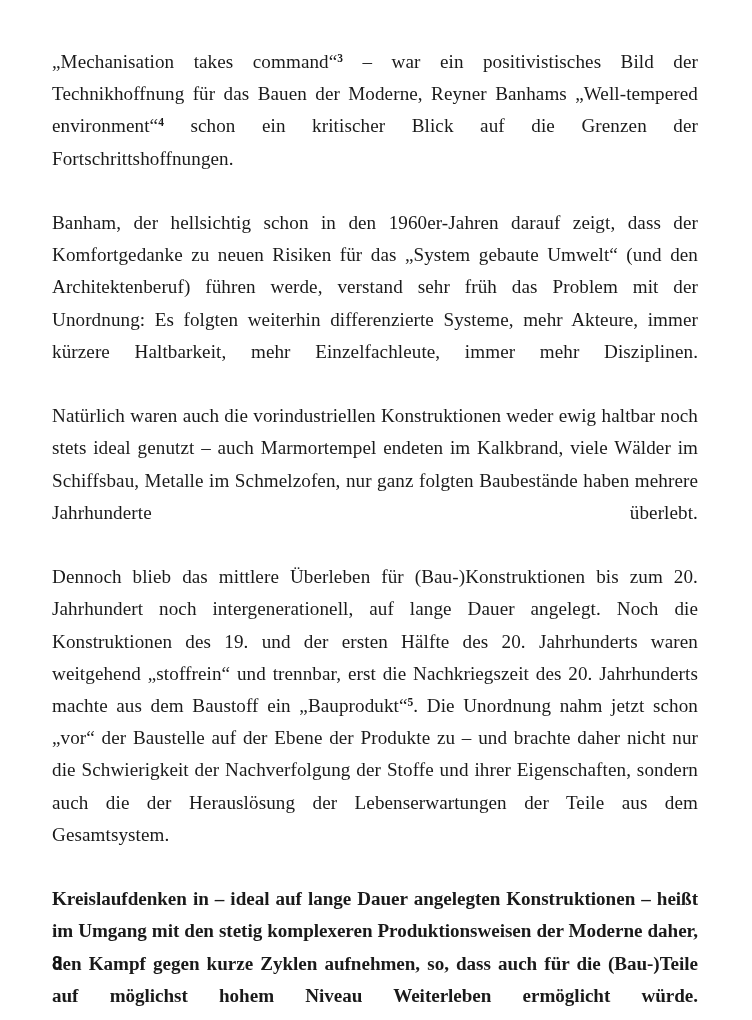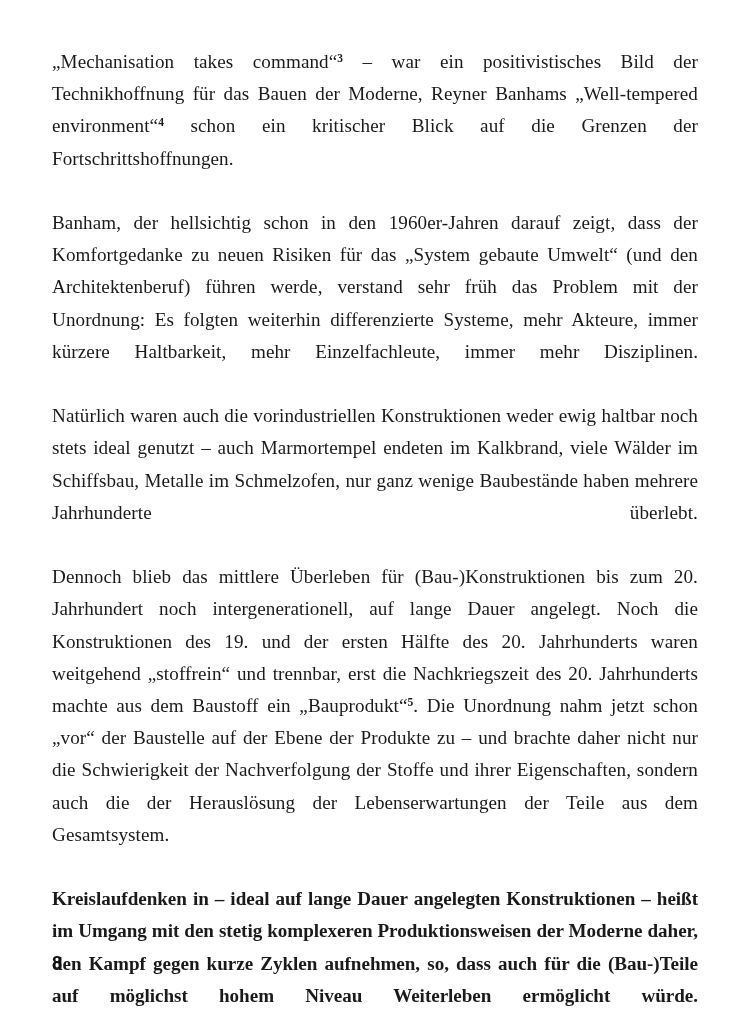--- a/index.html
+++ b/index.html
@@ -74,20 +74,20 @@
   }
 </style>
 </head>
 <body>
 
 <div class="page">
 
   <div class="text-block">
       <p class="para"><span>„Mechanisation takes command“</span><sup class="fn">3</sup><span> – war ein positivistisches Bild der Technikhoffnung für das Bauen der Moderne, Reyner Banhams „Well-tempered environment“</span><sup class="fn">4</sup><span> schon ein kritischer Blick auf die Grenzen der Fortschrittshoffnungen.</span></p>
       <p class="para"><span>Banham, der hellsichtig schon in den 1960er-Jahren darauf zeigt, dass der Komfortgedanke zu neuen Risiken für das „System gebaute Umwelt“ (und den Architektenberuf) führen werde, verstand sehr früh das Problem mit der Unordnung: Es folgten weiterhin differenzierte Systeme, mehr Akteure, immer kürzere Haltbarkeit, mehr Einzelfachleute, immer mehr Disziplinen.</span></p>
-      <p class="para"><span>Natürlich waren auch die vorindustriellen Konstruktionen weder ewig haltbar noch stets ideal genutzt – auch Marmortempel endeten im Kalkbrand, viele Wälder im Schiffsbau, Metalle im Schmelzofen, nur ganz wenige Baubestände haben mehrere Jahrhunderte überlebt.</span></p>
+      <p class="para"><span>Natürlich waren auch die vorindustriellen Konstruktionen weder ewig haltbar noch stets ideal genutzt – auch Marmortempel endeten im Kalkbrand, viele Wälder im Schiffsbau, Metalle im Schmelzofen, nur ganz folgten Baubestände haben mehrere Jahrhunderte überlebt.</span></p>
       <p class="para"><span>Dennoch blieb das mittlere Überleben für (Bau-)Konstruktionen bis zum 20. Jahrhundert noch intergenerationell, auf lange Dauer angelegt. Noch die Konstruktionen des 19. und der ersten Hälfte des 20. Jahrhunderts waren weitgehend „stoffrein“ und trennbar, erst die Nachkriegszeit des 20. Jahrhunderts machte aus dem Baustoff ein „Bauprodukt“</span><sup class="fn">5</sup><span>. Die Unordnung nahm jetzt schon „vor“ der Baustelle auf der Ebene der Produkte zu – und brachte daher nicht nur die Schwierigkeit der Nachverfolgung der Stoffe und ihrer Eigenschaften, sondern auch die der Herauslösung der Lebenserwartungen der Teile aus dem Gesamtsystem.</span></p>
       <p class="para bold"><span>Kreislaufdenken in – ideal auf lange Dauer angelegten Konstruktionen – heißt im Umgang mit den stetig komplexeren Produktionsweisen der Moderne daher, den Kampf gegen kurze Zyklen aufnehmen, so, dass auch für die (Bau-)Teile auf möglichst hohem Niveau Weiterleben ermöglicht würde.</span></p>
     </div>
 
   <div class="page-number">8</div>
 
 </div>
 
 </body></html>

